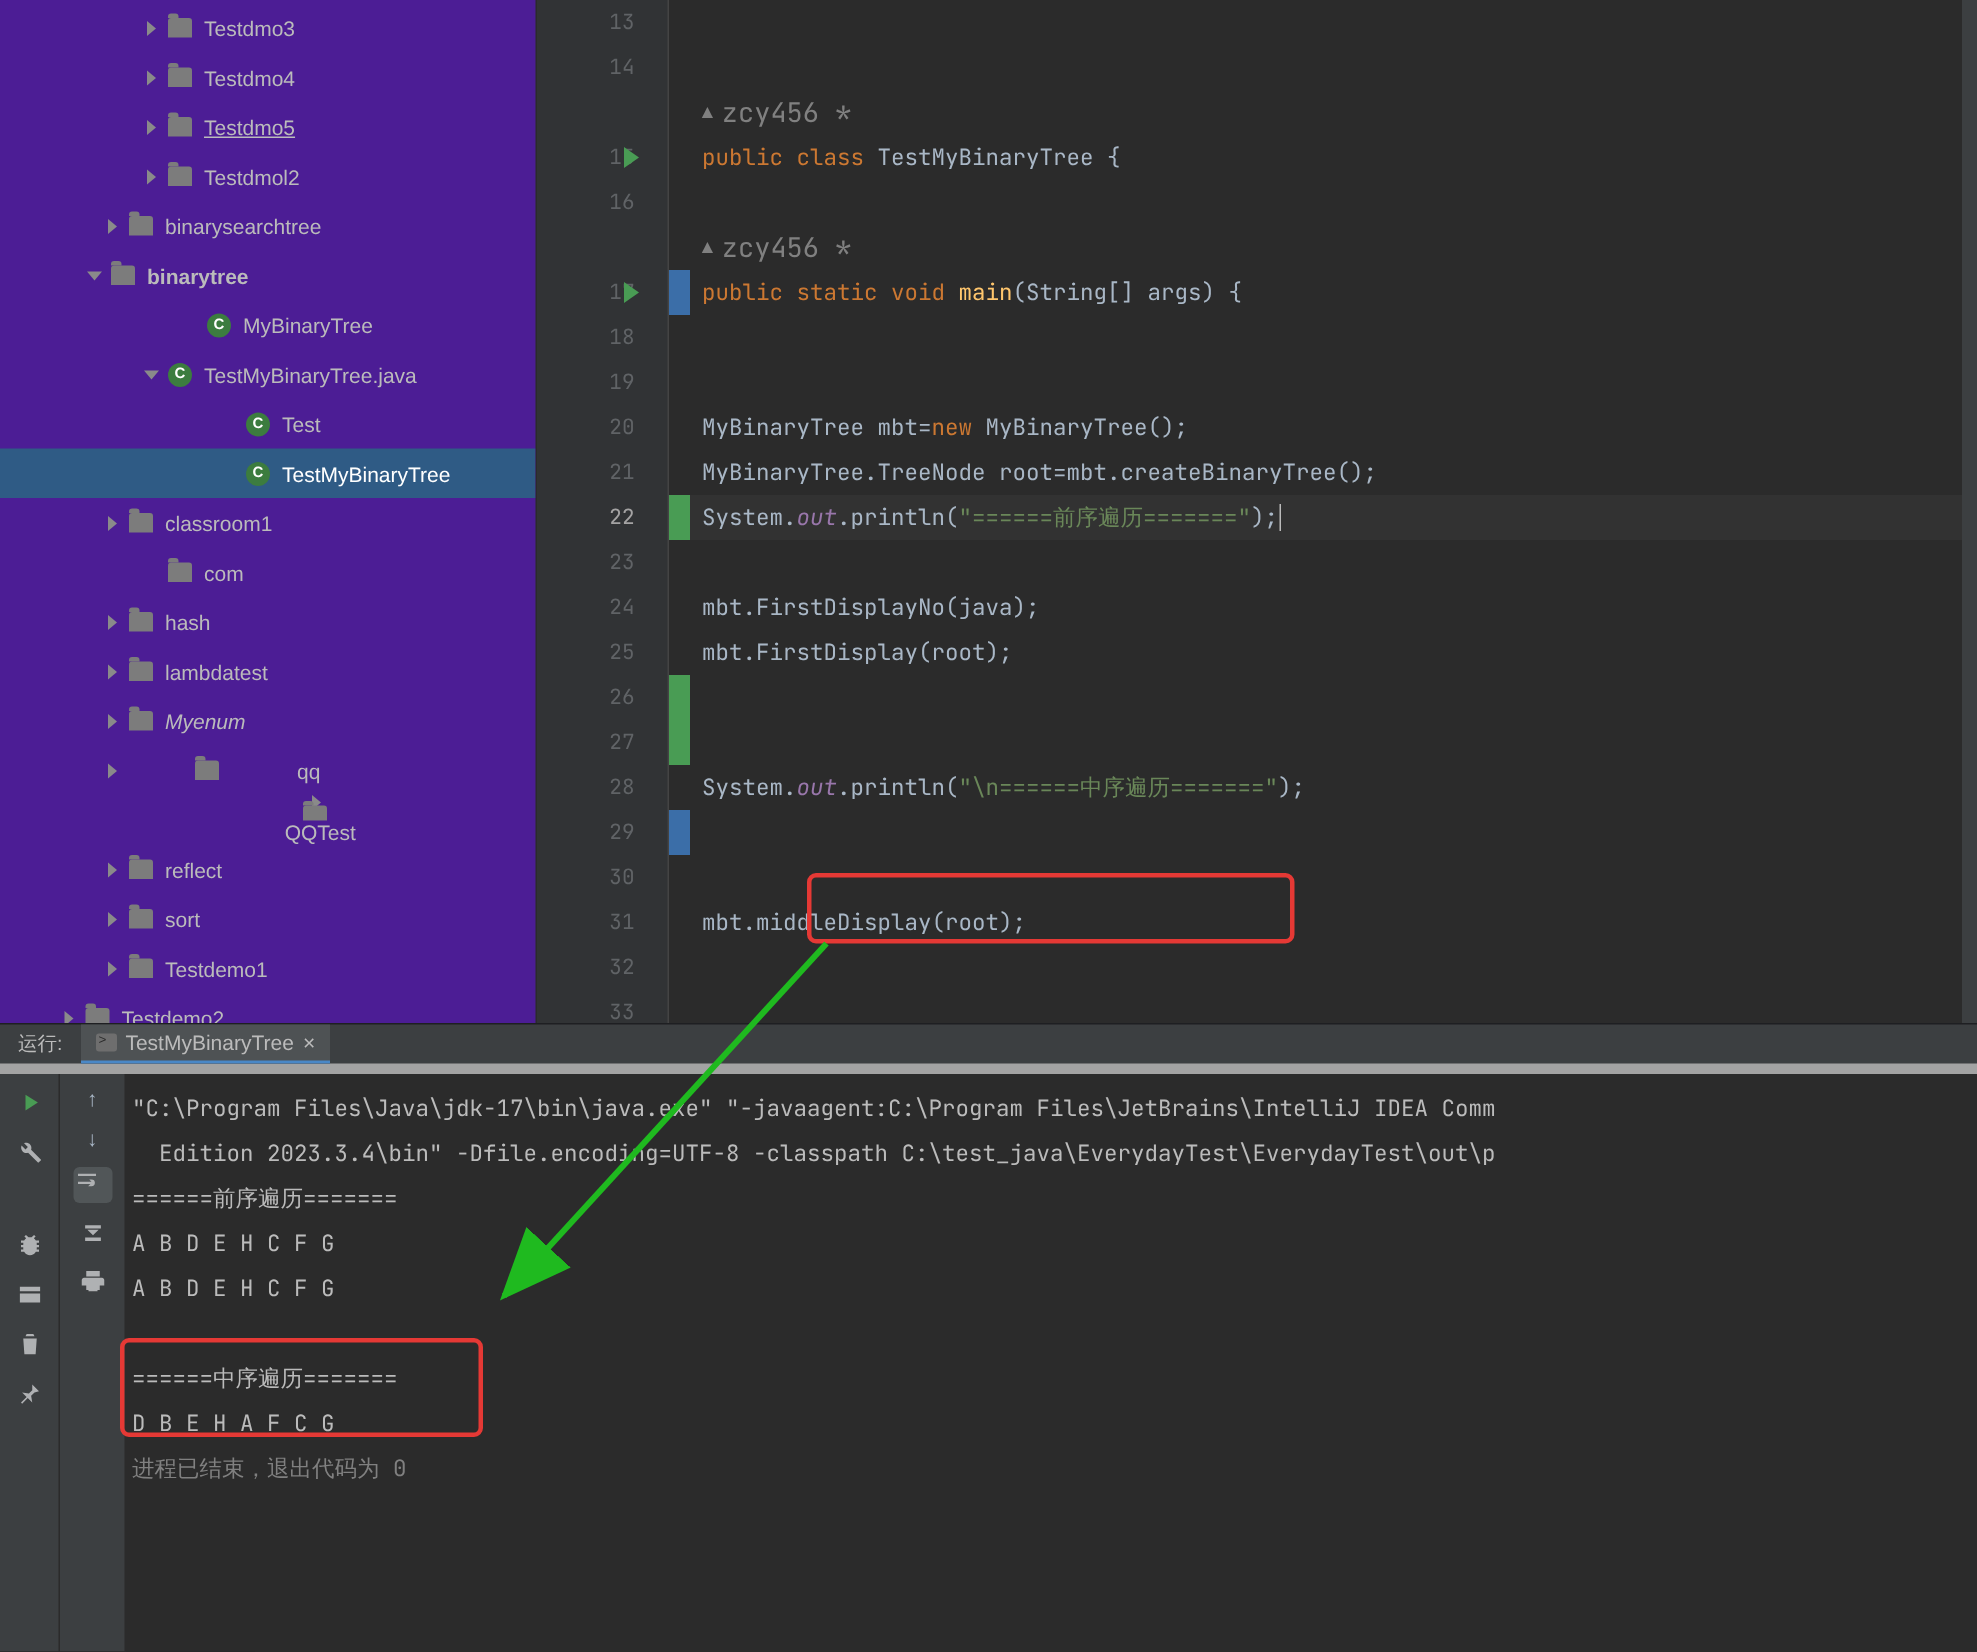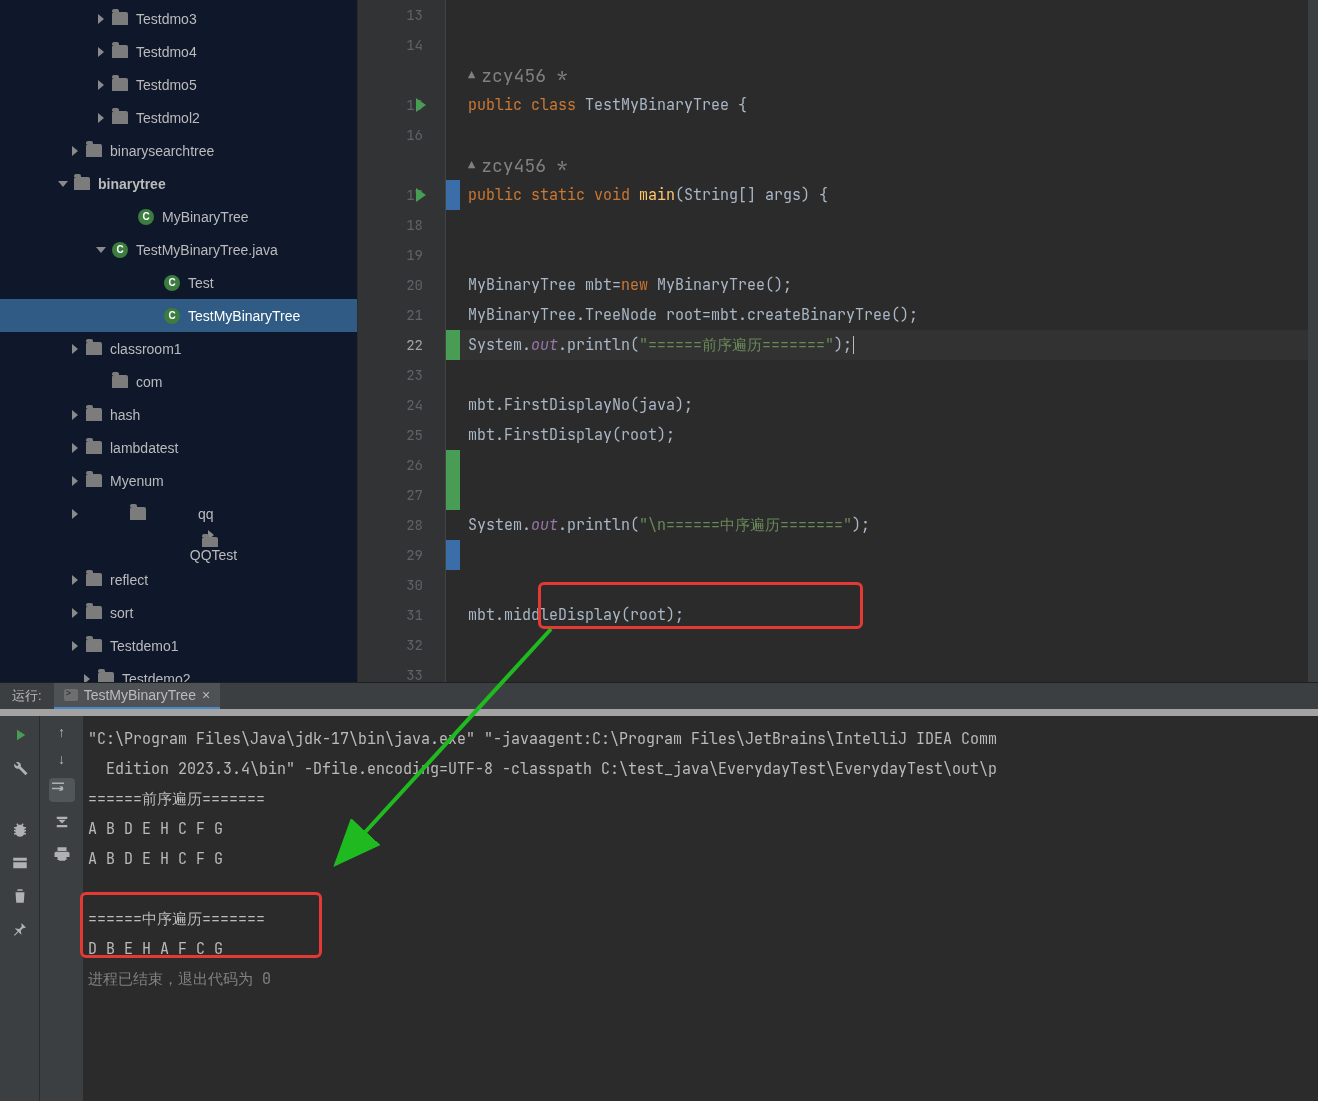--- a/index.html
+++ b/index.html
@@ -9,21 +9,21 @@
   font-size:14px;
   color:#a9b7c6;
   overflow:hidden;
   width:1318px;
   height:1101px;
   position:relative;
 }
 .top-area { display:flex; height:682px; }
 .project-tree {
   width:358px;
-  background:#0f172a;
+  background:#4c1d95;
   border-right:1px solid #2b2b2b;
   overflow:hidden;
   padding-top:2px;
 }
 .tree-item {
   display:flex; align-items:center;
   height:33px;
   padding-left:0;
   color:#bbbbbb;
   cursor:pointer;
@@ -261,21 +261,21 @@
         <div class="tree-item" style="padding-left: 96px;">
           <span class="chevron right"></span>
           <span class="folder-icon"></span>
           <span class="tree-label">Testdmo3</span>
         </div>
         <div class="tree-item" style="padding-left: 96px;">
           <span class="chevron right"></span>
           <span class="folder-icon"></span>
           <span class="tree-label">Testdmo4</span>
         </div>
-        <div class="tree-item" style="padding-left: 96px;">
+        <div class="tree-item" style="padding-left: 96px; text-decoration: underline;">
           <span class="chevron right"></span>
           <span class="folder-icon"></span>
           <span class="tree-label">Testdmo5</span>
         </div>
         <div class="tree-item" style="padding-left: 96px;">
           <span class="chevron right"></span>
           <span class="folder-icon"></span>
           <span class="tree-label">Testdmol2</span>
         </div>
         <div class="tree-item" style="padding-left: 70px;">
@@ -321,21 +321,21 @@
         <div class="tree-item" style="padding-left: 70px;">
           <span class="chevron right"></span>
           <span class="folder-icon"></span>
           <span class="tree-label">hash</span>
         </div>
         <div class="tree-item" style="padding-left: 70px;">
           <span class="chevron right"></span>
           <span class="folder-icon"></span>
           <span class="tree-label">lambdatest</span>
         </div>
-        <div class="tree-item" style="padding-left: 70px;">
+        <div class="tree-item" style="padding-left: 70px; font-style: italic;">
           <span class="chevron right"></span>
           <span class="folder-icon"></span>
           <span class="tree-label">Myenum</span>
         </div>
         <div class="tree-item" style="padding-left: 70px; gap: 44px;">
           <span class="chevron right"></span>
           <span class="folder-icon"></span>
           <span class="tree-label">qq</span>
         </div>
         <div class="tree-item" style="padding-left: 70px; flex-direction: column;">
@@ -351,21 +351,21 @@
         <div class="tree-item" style="padding-left: 70px;">
           <span class="chevron right"></span>
           <span class="folder-icon"></span>
           <span class="tree-label">sort</span>
         </div>
         <div class="tree-item" style="padding-left: 70px;">
           <span class="chevron right"></span>
           <span class="folder-icon"></span>
           <span class="tree-label">Testdemo1</span>
         </div>
-        <div class="tree-item" style="padding-left: 82px; text-decoration: underline;">
+        <div class="tree-item" style="padding-left: 41px; text-decoration: underline;">
           <span class="chevron right"></span>
           <span class="folder-icon"></span>
           <span class="tree-label">Testdemo2</span>
         </div>
       </div>
   </div>
 
   <div class="editor-area">
     <div class="gutter">
       <div id="gutter-mount">

